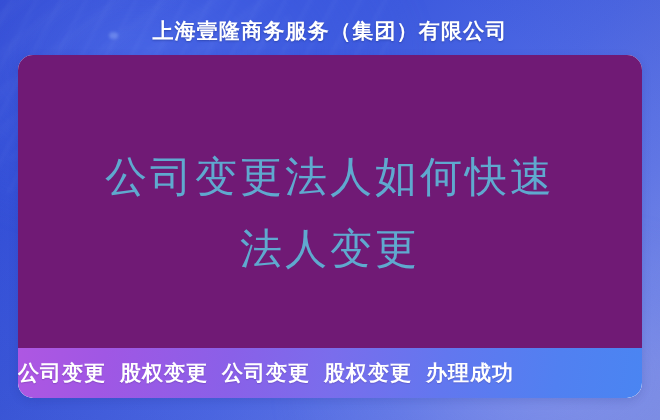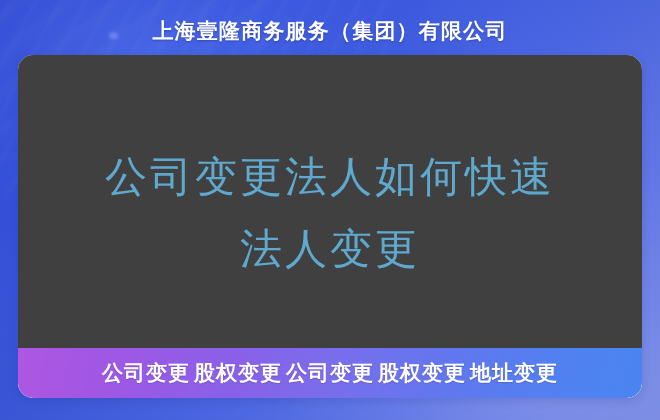--- a/index.html
+++ b/index.html
@@ -136,21 +136,21 @@
     border-radius: 15px;
     box-shadow: 0 3px 10px rgba(22,40,120,0.16);
     overflow: hidden;
     display: flex;
     flex-direction: column;
     z-index: 6;
   }
   .card-body {
     flex: 1 1 auto;
     position: relative;
-    background: #404040;
+    background: #701a75;
   }
   .title-block {
     position: absolute;
     left: 0;
     right: 0;
     top: 86px;
     text-align: center;
     padding: 0 28px;
   }
   .title-line {
@@ -170,22 +170,22 @@
     background: linear-gradient(100deg,
         #ae57e2 0%,
         #a057e4 14%,
         #8a60e8 34%,
         #7a6dec 50%,
         #6277ef 68%,
         #5180f1 86%,
         #4a85f2 100%);
     display: flex;
     align-items: center;
-    justify-content: center;
-    gap: 4px;
+    justify-content: flex-start;
+    gap: 14px;
     border-bottom-left-radius: 15px;
     border-bottom-right-radius: 15px;
   }
   .tag {
     font-size: 21px;
     font-weight: bold;
     color: #ffffff;
     letter-spacing: 1px;
     white-space: nowrap;
     text-shadow: 0 1px 1px rgba(60,30,120,0.25);
@@ -215,18 +215,18 @@
         <span class="title-line">公司变更法人如何快速</span>
         <span class="title-line">法人变更</span>
       </div>
     </div>
 
     <div class="tagbar">
       <span class="tag">公司变更</span>
       <span class="tag">股权变更</span>
       <span class="tag">公司变更</span>
       <span class="tag">股权变更</span>
-      <span class="tag">地址变更</span>
+      <span class="tag">办理成功</span>
     </div>
 
   </div>
 
 </div>
 
 </body></html>

